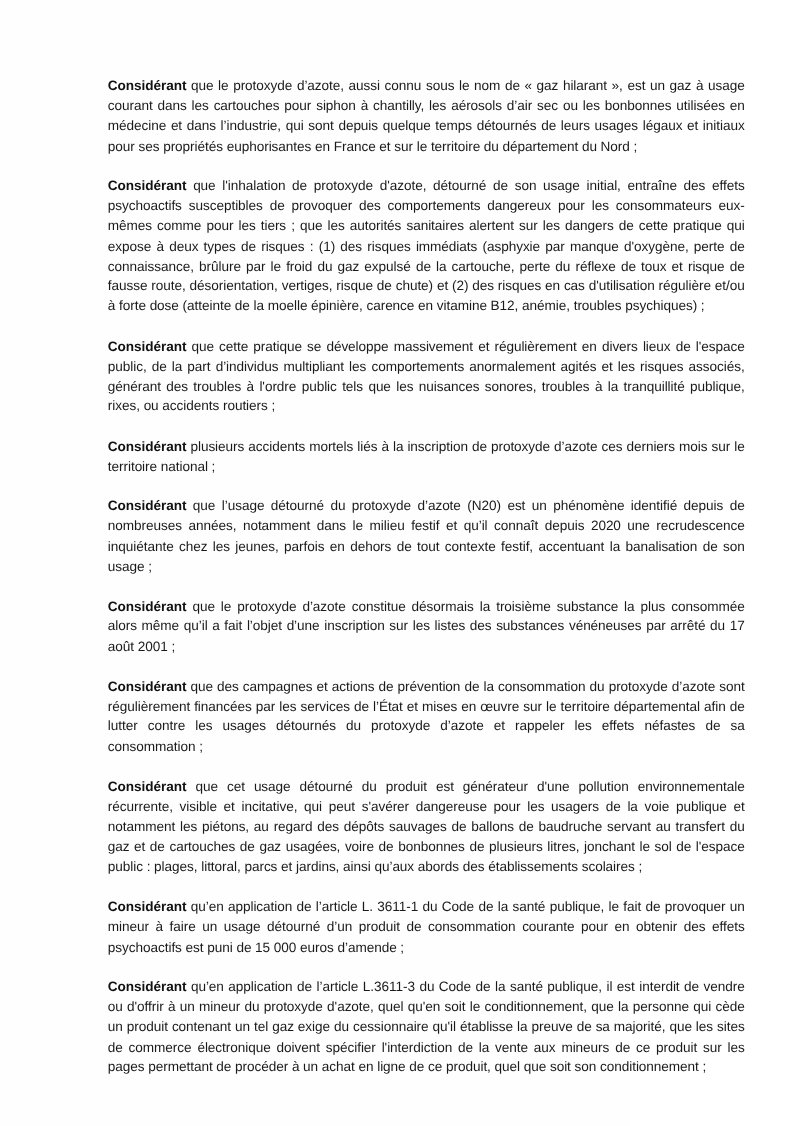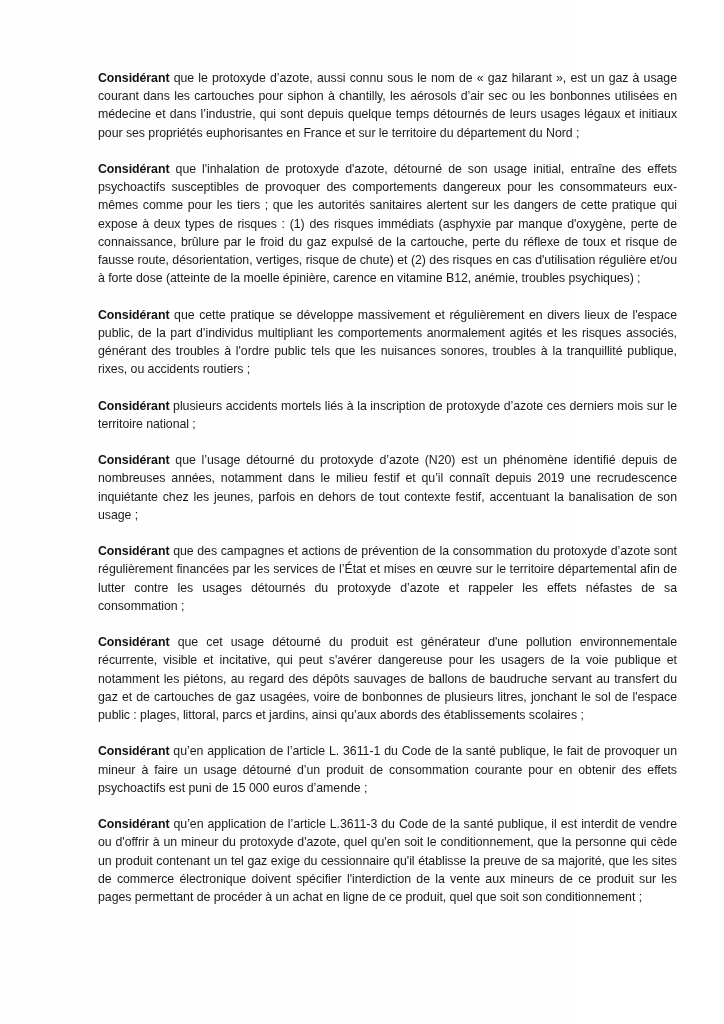--- a/index.html
+++ b/index.html
@@ -49,22 +49,23 @@
   <div class="content">
 
     <p class="para"><span class="lead">Considérant</span><span> que le protoxyde d’azote, aussi connu sous le nom de « gaz hilarant », est un gaz à usage courant dans les cartouches pour siphon à chantilly, les aérosols d’air sec ou les bonbonnes utilisées en médecine et dans l’industrie, qui sont depuis quelque temps détournés de leurs usages légaux et initiaux pour ses propriétés euphorisantes en France et sur le territoire du département du Nord ;</span></p>
 
     <p class="para"><span class="lead">Considérant</span><span> que l'inhalation de protoxyde d'azote, détourné de son usage initial, entraîne des effets psychoactifs susceptibles de provoquer des comportements dangereux pour les consommateurs eux-mêmes comme pour les tiers ; que les autorités sanitaires alertent sur les dangers de cette pratique qui expose à deux types de risques : (1) des risques immédiats (asphyxie par manque d'oxygène, perte de connaissance, brûlure par le froid du gaz expulsé de la cartouche, perte du réflexe de toux et risque de fausse route, désorientation, vertiges, risque de chute) et (2) des risques en cas d'utilisation régulière et/ou à forte dose (atteinte de la moelle épinière, carence en vitamine B12, anémie, troubles psychiques) ;</span></p>
 
     <p class="para"><span class="lead">Considérant</span><span> que cette pratique se développe massivement et régulièrement en divers lieux de l'espace public, de la part d’individus multipliant les comportements anormalement agités et les risques associés, générant des troubles à l'ordre public tels que les nuisances sonores, troubles à la tranquillité publique, rixes, ou accidents routiers ;</span></p>
 
     <p class="para"><span class="lead">Considérant</span><span> plusieurs accidents mortels liés à la inscription de protoxyde d’azote ces derniers mois sur le territoire national ;</span></p>
 
-    <p class="para"><span class="lead">Considérant</span><span> que l’usage détourné du protoxyde d’azote (N20) est un phénomène identifié depuis de nombreuses années, notamment dans le milieu festif et qu’il connaît depuis 2019 une recrudescence inquiétante chez les jeunes, parfois en dehors de tout contexte festif, accentuant la banalisation de son usage ;</span></p>
+    <p class="para"><span class="lead">Considérant</span><span> que l’usage détourné du protoxyde d’azote (N20) est un phénomène identifié depuis de nombreuses années, notamment dans le milieu festif et qu’il connaît depuis 2020 une recrudescence inquiétante chez les jeunes, parfois en dehors de tout contexte festif, accentuant la banalisation de son usage ;</span></p>
 
+    <p class="para"><span class="lead">Considérant</span><span> que le protoxyde d’azote constitue désormais la troisième substance la plus consommée alors même qu’il a fait l’objet d’une inscription sur les listes des substances vénéneuses par arrêté du 17 août 2001 ;</span></p>
 
     <p class="para"><span class="lead">Considérant</span><span> que des campagnes et actions de prévention de la consommation du protoxyde d’azote sont régulièrement financées par les services de l’État et mises en œuvre sur le territoire départemental afin de lutter contre les usages détournés du protoxyde d’azote et rappeler les effets néfastes de sa consommation ;</span></p>
 
     <p class="para"><span class="lead">Considérant</span><span> que cet usage détourné du produit est générateur d'une pollution environnementale récurrente, visible et incitative, qui peut s'avérer dangereuse pour les usagers de la voie publique et notamment les piétons, au regard des dépôts sauvages de ballons de baudruche servant au transfert du gaz et de cartouches de gaz usagées, voire de bonbonnes de plusieurs litres, jonchant le sol de l'espace public : plages, littoral, parcs et jardins, ainsi qu’aux abords des établissements scolaires ;</span></p>
 
     <p class="para"><span class="lead">Considérant</span><span> qu’en application de l’article L. 3611-1 du Code de la santé publique, le fait de provoquer un mineur à faire un usage détourné d’un produit de consommation courante pour en obtenir des effets psychoactifs est puni de 15 000 euros d’amende ;</span></p>
 
     <p class="para"><span class="lead">Considérant</span><span> qu’en application de l’article L.3611-3 du Code de la santé publique, il est interdit de vendre ou d'offrir à un mineur du protoxyde d'azote, quel qu'en soit le conditionnement, que la personne qui cède un produit contenant un tel gaz exige du cessionnaire qu'il établisse la preuve de sa majorité, que les sites de commerce électronique doivent spécifier l'interdiction de la vente aux mineurs de ce produit sur les pages permettant de procéder à un achat en ligne de ce produit, quel que soit son conditionnement ;</span></p>
 
   </div>

